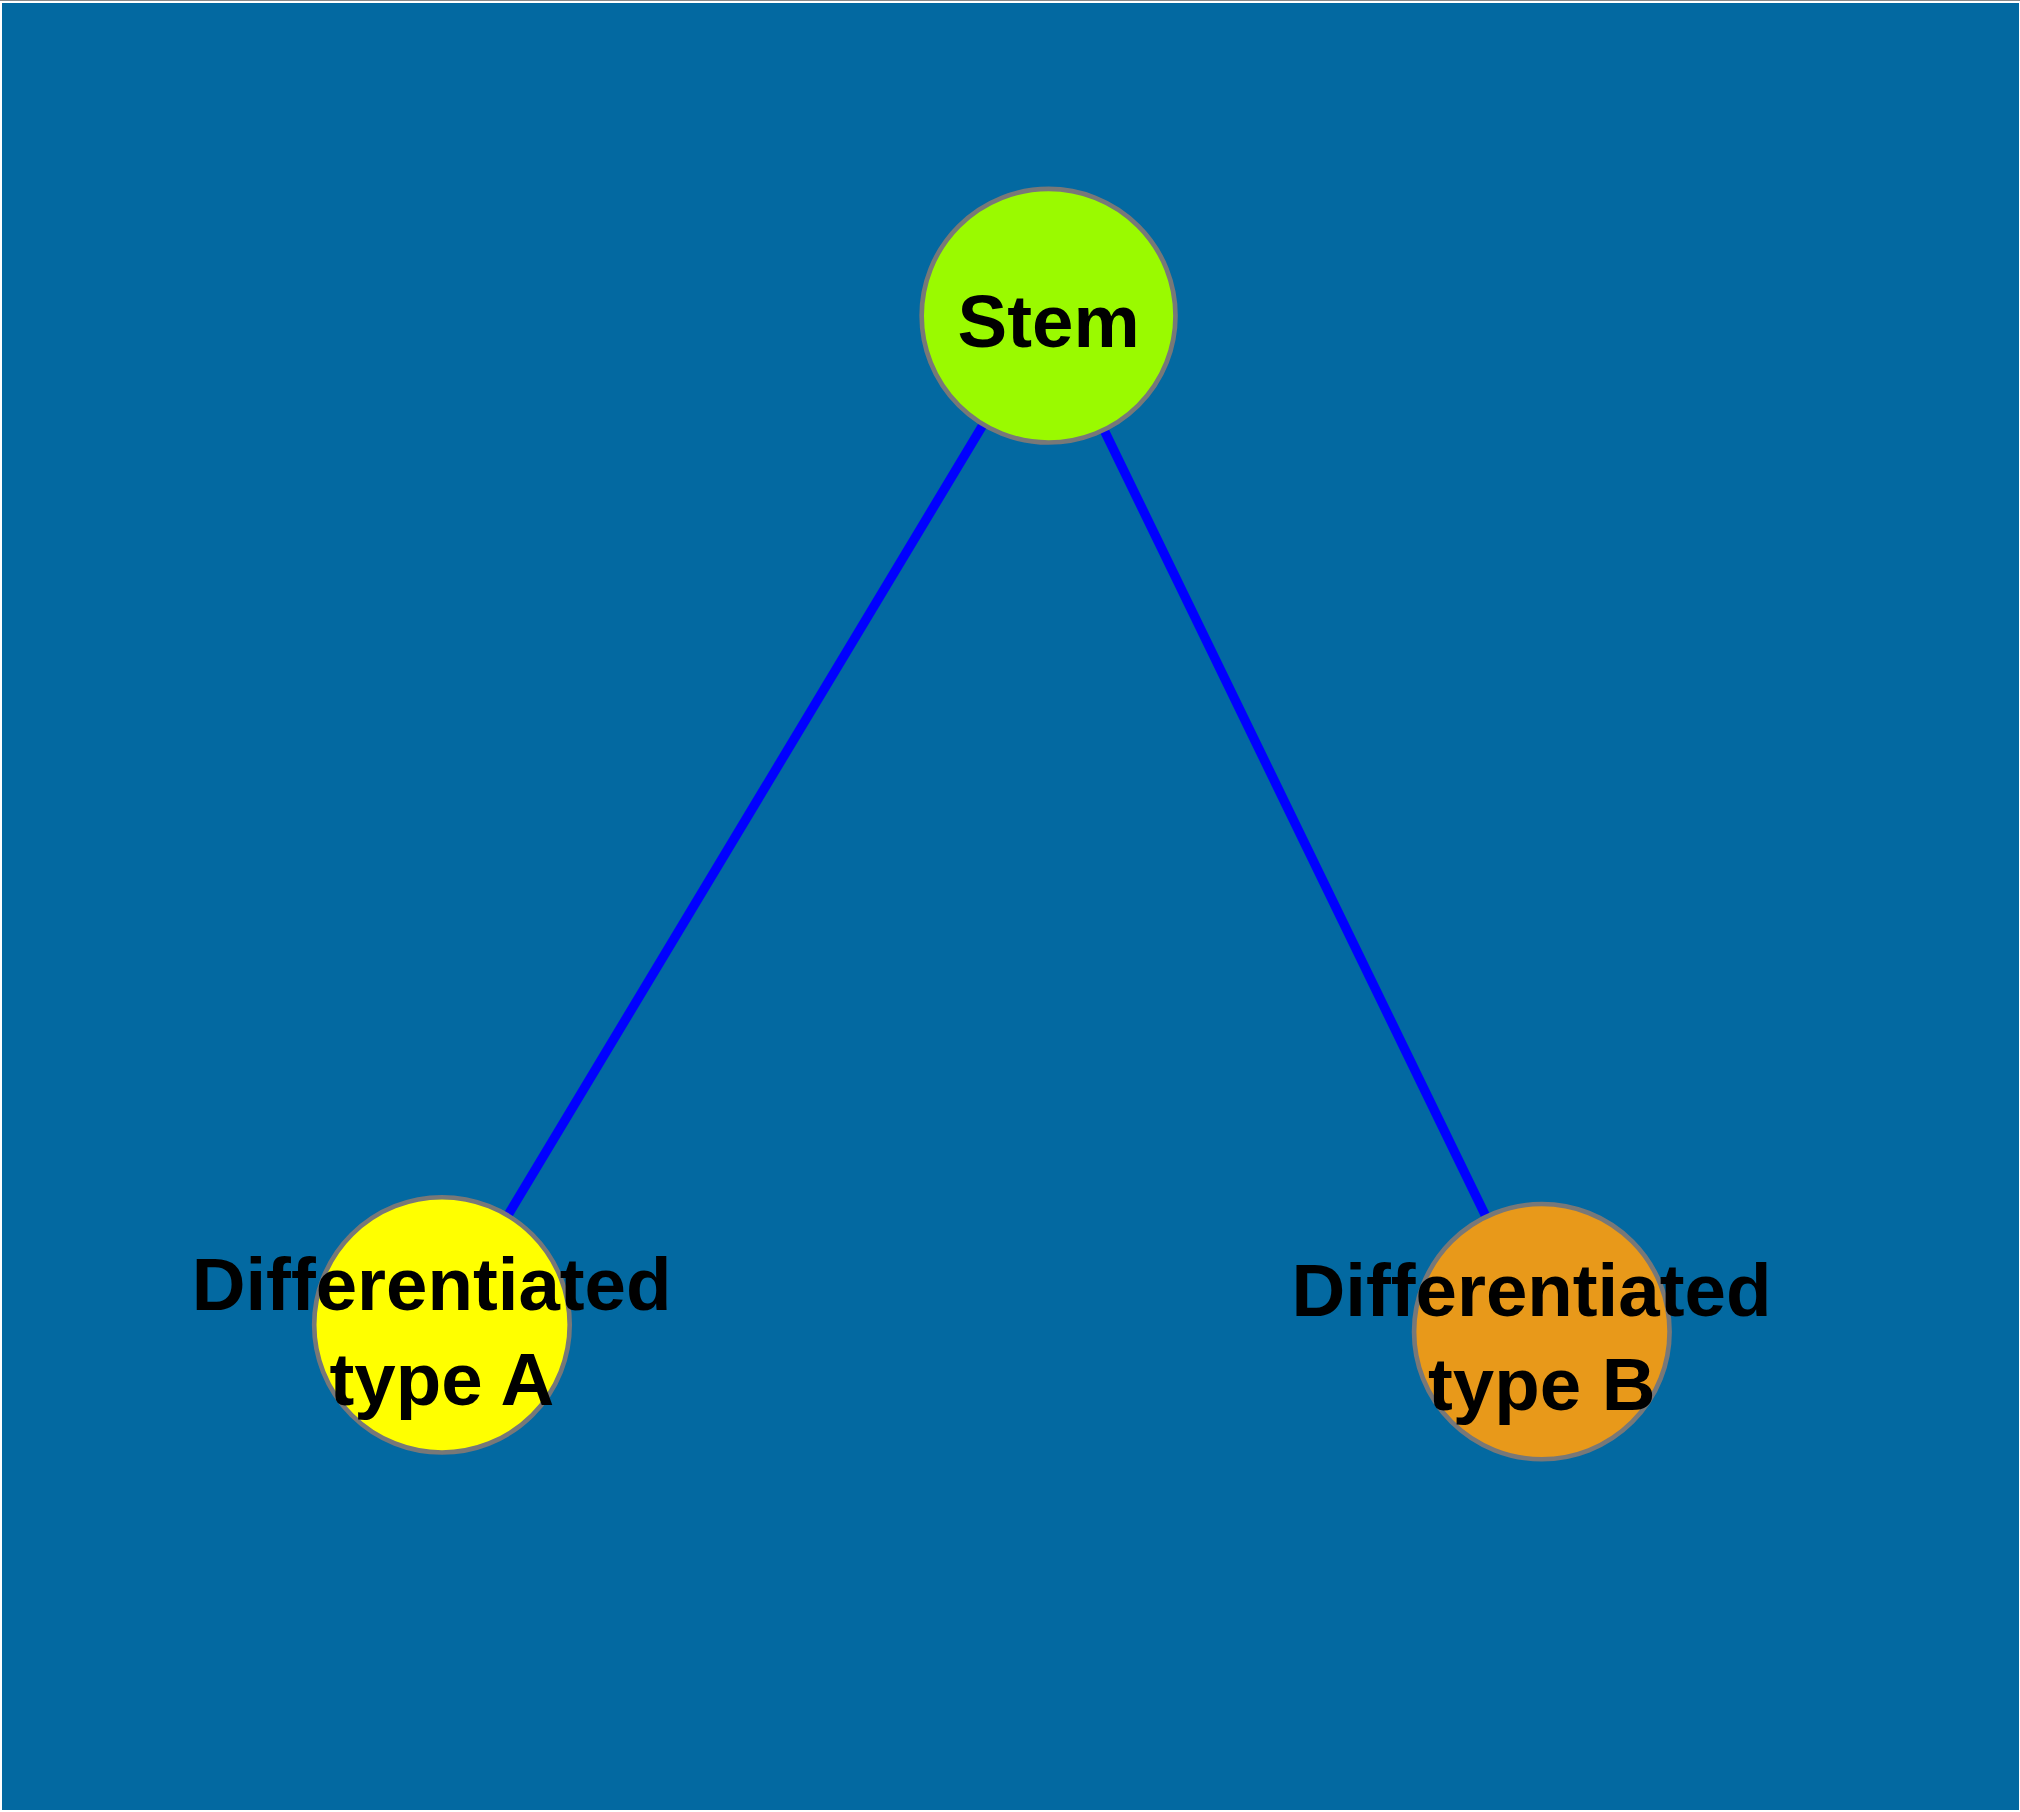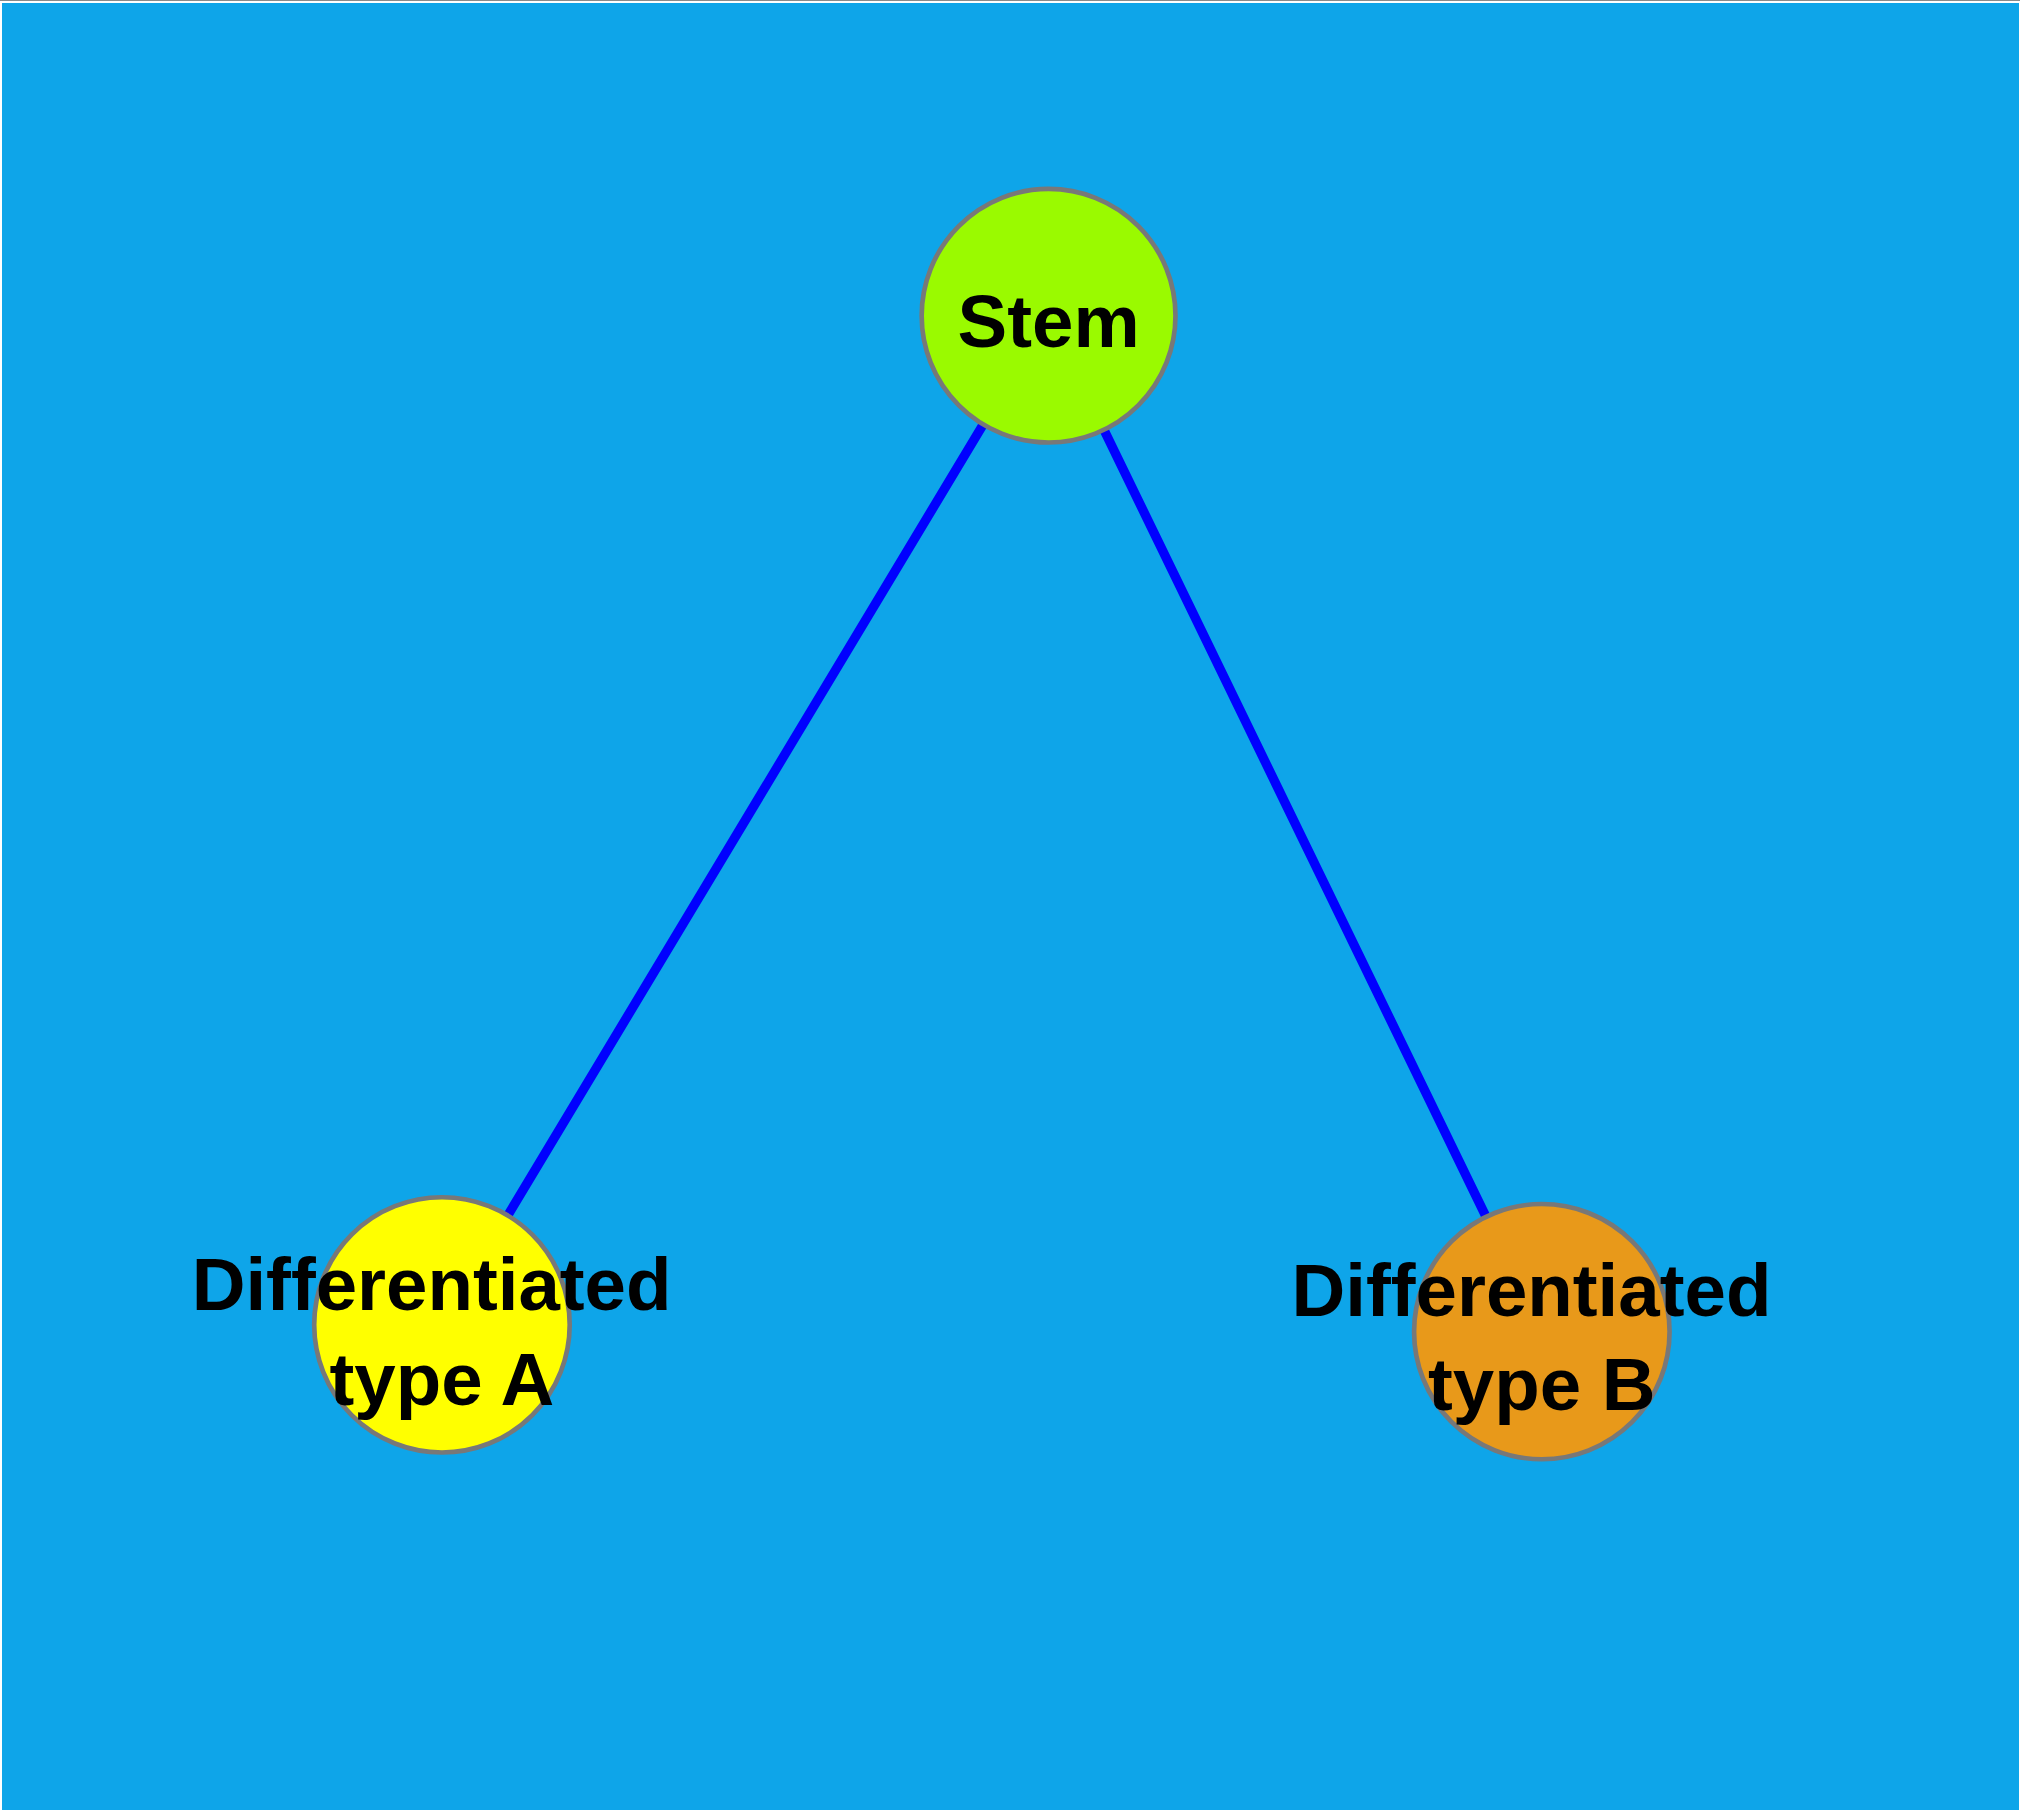--- a/index.html
+++ b/index.html
@@ -44,21 +44,21 @@
     font-size: 88px;
     fill: #000000;
     text-anchor: middle;
   }
 </style>
 </head>
 <body>
 
 <div id="frame-top-line"></div>
 
-<div id="graph-canvas" style="background-color: #0ea5e9;">
+<div id="graph-canvas" style="background-color: #0369a1;">
 
   <svg id="graph-svg" viewBox="0 0 2384 2138" preserveAspectRatio="none">
 
     <line class="edge" x1="1237" y1="370" x2="520" y2="1564" style="stroke: rgb(0, 0, 255);"></line>
     <line class="edge" x1="1237" y1="370" x2="1820" y2="1572" style="stroke: rgb(0, 0, 255);"></line>
 
     <circle class="node" cx="1237" cy="370" r="150" style="fill: rgb(154, 250, 0);"></circle>
     <circle class="node" cx="520" cy="1564" r="151" style="fill: rgb(255, 255, 0);"></circle>
     <circle class="node" cx="1820" cy="1572" r="151" style="fill: rgb(232, 153, 26);"></circle>
 

